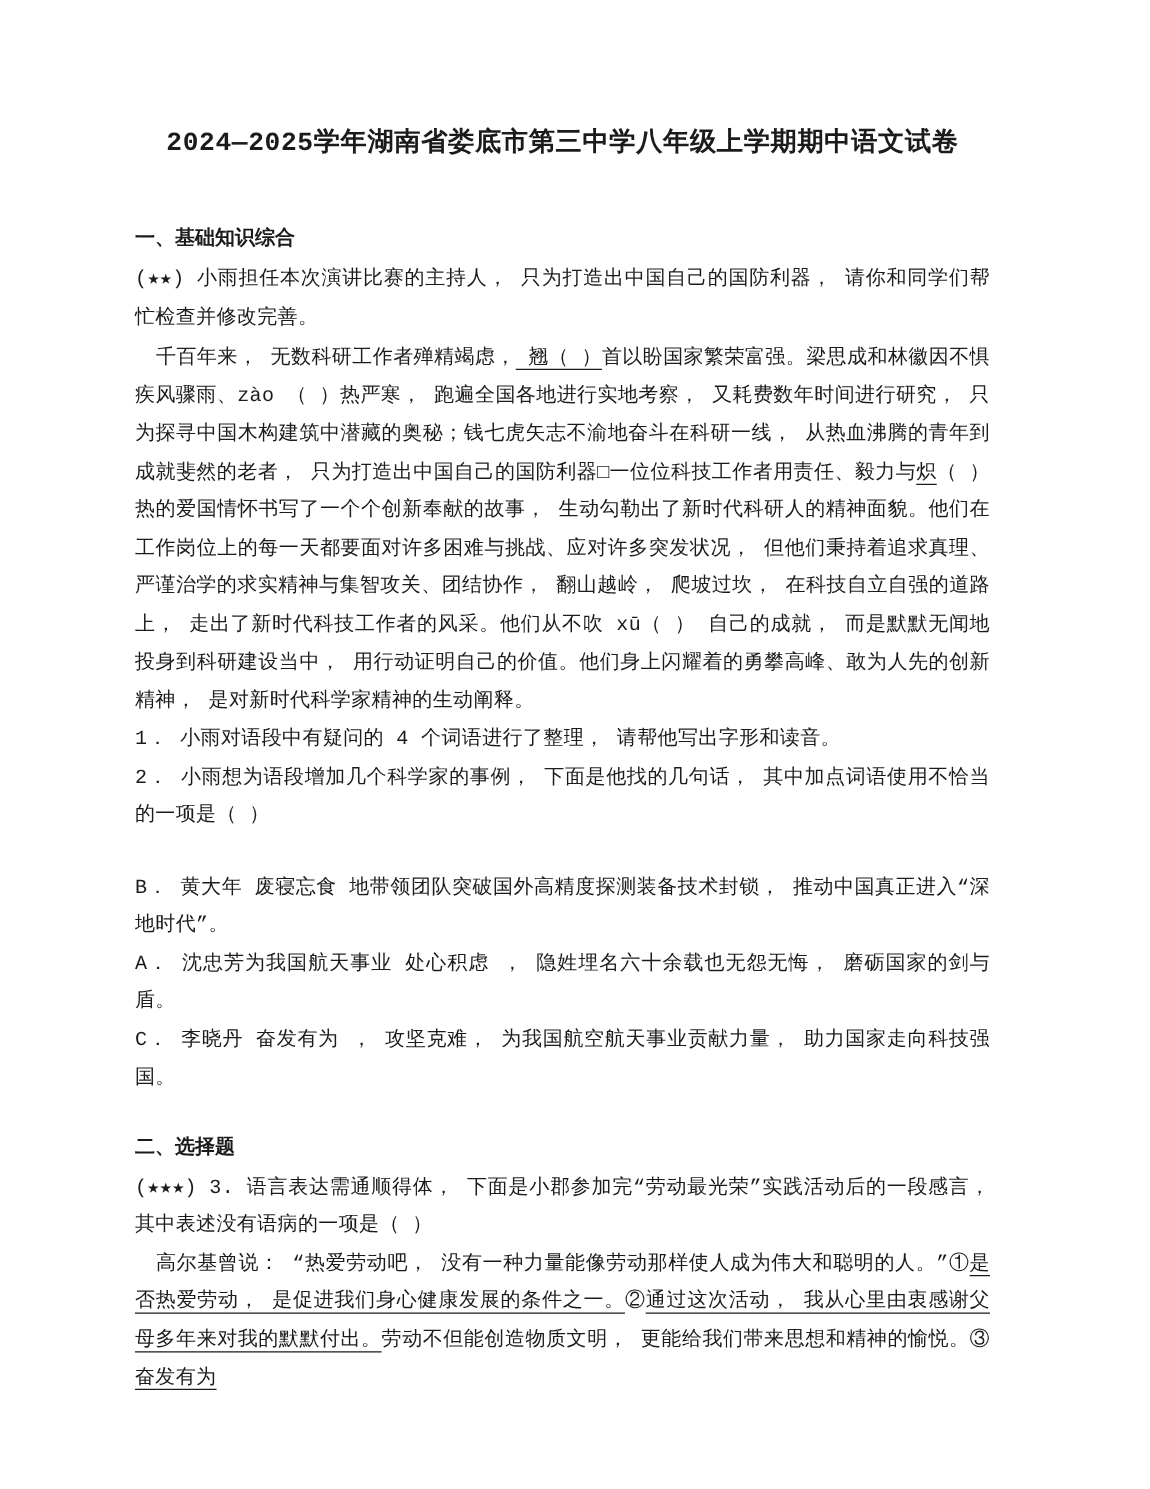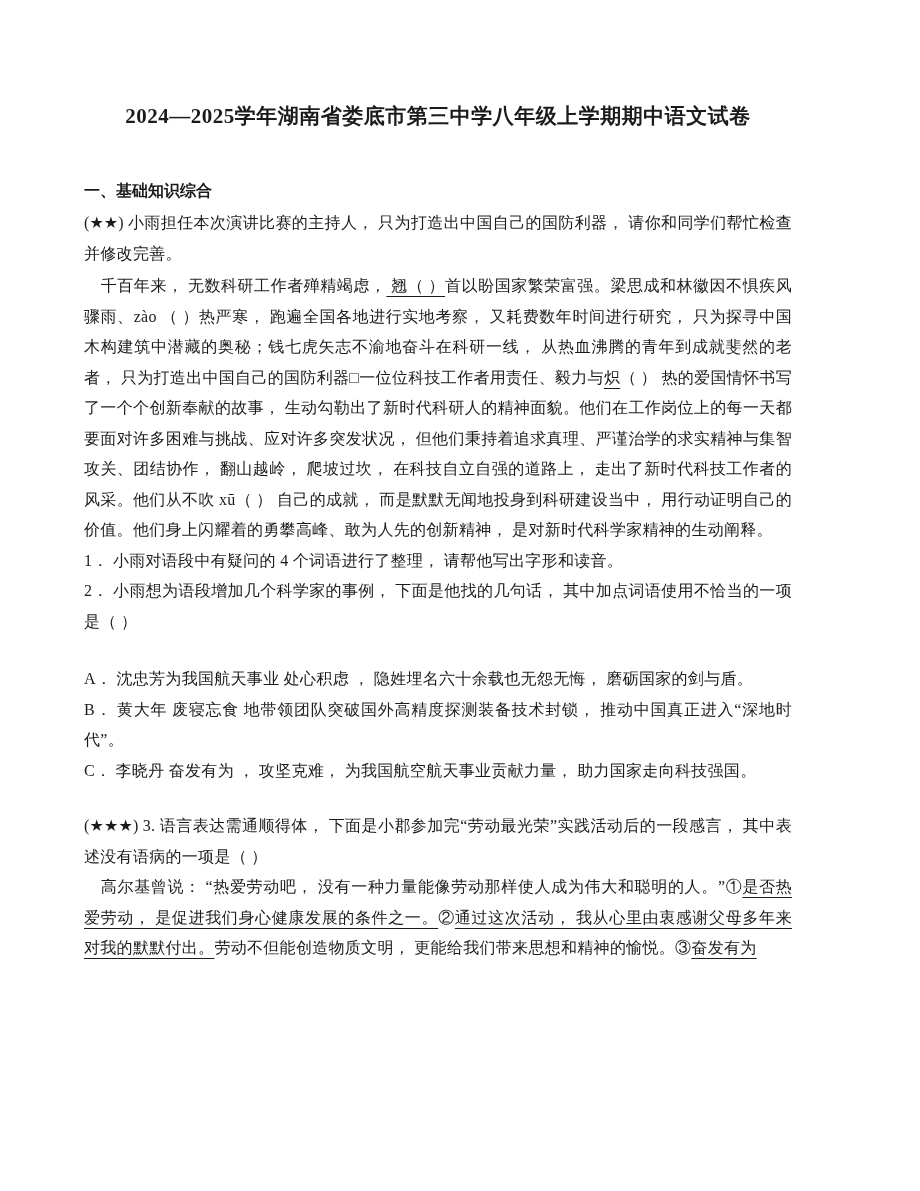--- a/index.html
+++ b/index.html
@@ -7,22 +7,22 @@
     padding: 0;
     background: #ffffff;
   }
   .page {
     position: relative;
     width: 920px;
     height: 1191px;
     margin: 0 auto;
     background: #ffffff;
     box-sizing: border-box;
-    padding: 102px 128px 0 84px;
-    font-family: Liberation Serif, serif;
+    padding: 102px 128px 0 108px;
+    font-family: Liberation Mono, monospace;
     color: #1b1b1b;
     overflow: hidden;
   }
   .title {
     font-size: 21px;
     font-weight: 700;
     text-align: center;
     line-height: 28px;
     letter-spacing: 0.5px;
     margin: 0 0 46px 0;
@@ -62,26 +62,27 @@
     <h2 class="sec-heading">一、基础知识综合</h2>
 
     <p><span class="stars">(★★)</span><span> 小雨担任本次演讲比赛的主持人， 只为打造出中国自己的国防利器， 请你和同学们帮忙检查并修改完善。</span></p>
 
     <p class="indent passage-block"><span>千百年来， 无数科研工作者殚精竭虑，</span><span class="u"> 翘（ ）</span><span>首以盼国家繁荣富强。梁思成和林徽因不惧疾风骤雨、zào （ ）热严寒， 跑遍全国各地进行实地考察， 又耗费数年时间进行研究， 只为探寻中国木构建筑中潜藏的奥秘；钱七虎矢志不渝地奋斗在科研一线， 从热血沸腾的青年到成就斐然的老者， 只为打造出中国自己的国防利器□一位位科技工作者用责任、毅力与</span><span class="u">炽</span><span>（ ） 热的爱国情怀书写了一个个创新奉献的故事， 生动勾勒出了新时代科研人的精神面貌。他们在工作岗位上的每一天都要面对许多困难与挑战、应对许多突发状况， 但他们秉持着追求真理、严谨治学的求实精神与集智攻关、团结协作， 翻山越岭， 爬坡过坎， 在科技自立自强的道路上， 走出了新时代科技工作者的风采。他们从不吹 xū（ ） 自己的成就， 而是默默无闻地投身到科研建设当中， 用行动证明自己的价值。他们身上闪耀着的勇攀高峰、敢为人先的创新精神， 是对新时代科学家精神的生动阐释。</span></p>
 
     <p>1． 小雨对语段中有疑问的 4 个词语进行了整理， 请帮他写出字形和读音。</p>
     <p>2． 小雨想为语段增加几个科学家的事例， 下面是他找的几句话， 其中加点词语使用不恰当的一项是（ ）</p>
 
     <div class="options">
+      <p>B． 黄大年 废寝忘食 地带领团队突破国外高精度探测装备技术封锁， 推动中国真正进入“深地时代”。</p>
       <p>A． 沈忠芳为我国航天事业 处心积虑 ， 隐姓埋名六十余载也无怨无悔， 磨砺国家的剑与盾。</p>
-      <p>B． 黄大年 废寝忘食 地带领团队突破国外高精度探测装备技术封锁， 推动中国真正进入“深地时代”。</p>
       <p>C． 李晓丹 奋发有为 ， 攻坚克难， 为我国航空航天事业贡献力量， 助力国家走向科技强国。</p>
     </div>
   </div>
 
   <div class="section-2">
+    <h2 class="sec-heading">二、选择题</h2>
 
     <p><span class="stars">(★★★)</span><span> 3. 语言表达需通顺得体， 下面是小郡参加完“劳动最光荣”实践活动后的一段感言， 其中表述没有语病的一项是（ ）</span></p>
 
     <p class="indent"><span>高尔基曾说： “热爱劳动吧， 没有一种力量能像劳动那样使人成为伟大和聪明的人。”</span><span>①</span><span class="u">是否热爱劳动， 是促进我们身心健康发展的条件之一。</span><span>②</span><span class="u">通过这次活动， 我从心里由衷感谢父母多年来对我的默默付出。</span><span>劳动不但能创造物质文明， 更能给我们带来思想和精神的愉悦。</span><span>③</span><span class="u">奋发有为</span></p>
   </div>
 
 </div>
 
 </body></html>

